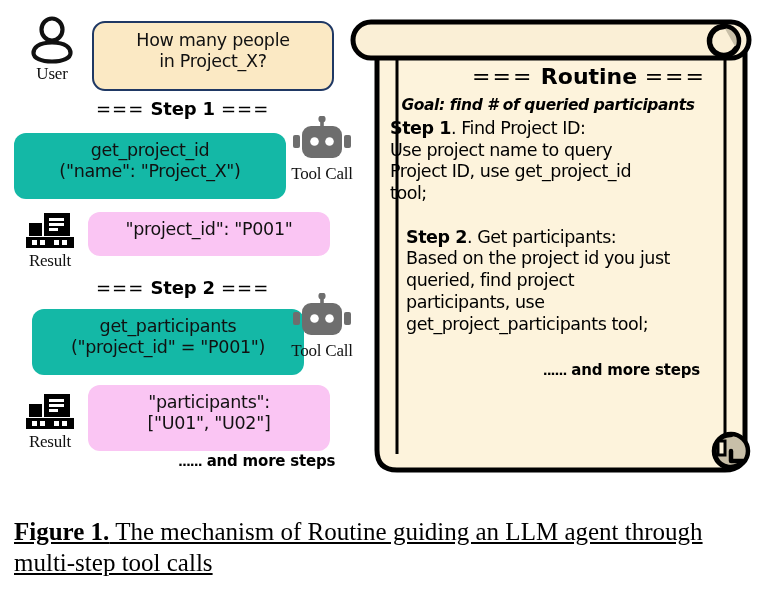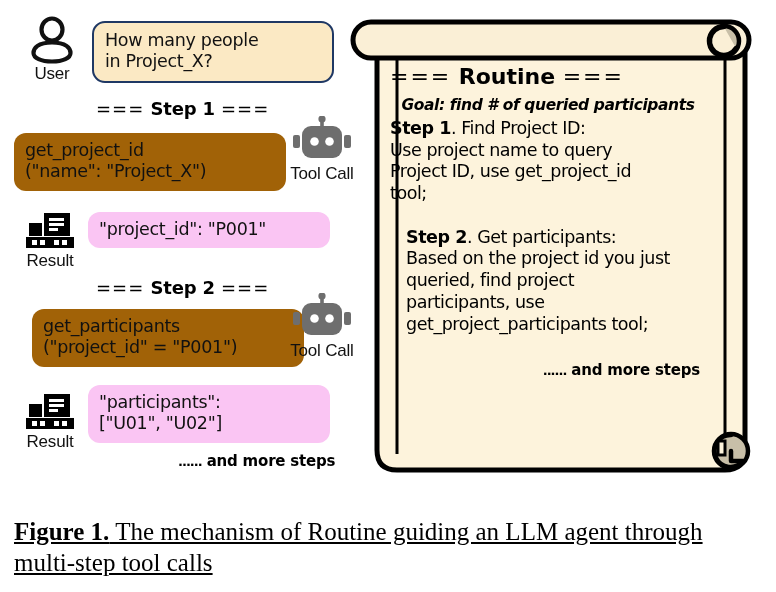--- a/index.html
+++ b/index.html
@@ -31,21 +31,21 @@
     width: 352px;
     height: 480px;
   }
 
   .icon-block {
     position: absolute;
     width: 72px;
     text-align: center;
   }
   .icon-label {
-    font-family: Liberation Sans, sans-serif;
+    font-family: Liberation Serif, serif;
     font-size: 17px;
     color: #111111;
     letter-spacing: -0.2px;
     line-height: 1;
     margin-top: 1px;
     text-align: center;
   }
   .icon-art {
     height: 46px;
     display: flex;
@@ -58,31 +58,32 @@
 
   
   .bubble {
     position: absolute;
     box-sizing: border-box;
     border-radius: 12px;
     font-family: "DejaVu Sans", sans-serif;
     font-size: 17.5px;
     line-height: 1.22;
     color: #111111;
-    padding: 7px 11px 8px 11px;
+    padding: 7px 11px 16px 11px;
     white-space: pre-line;
     letter-spacing: -0.3px;
+    text-align: center;
   }
   .bubble-user {
     background: #fbe9c4;
     border: 2.5px solid #1f3864;
     border-radius: 13px;
   }
   .bubble-tool {
-    background: #a16207;
+    background: #14b8a6;
     border: none;
   }
   .bubble-result {
     background: #fac5f3;
     border: none;
   }
 
   .step-header {
     position: absolute;
     font-family: "DejaVu Sans", sans-serif;
@@ -119,21 +120,21 @@
   }
   .scroll-content {
     position: absolute;
     left: 43px;
     top: 44px;
     width: 316px;
     height: 400px;
     box-sizing: border-box;
   }
   .routine-title {
-    text-align: left;
+    text-align: right;
     font-family: "DejaVu Sans", sans-serif;
     font-size: 22px;
     color: #000;
     letter-spacing: 0.5px;
     margin: 6px 0 0 0;
     white-space: nowrap;
   }
   .routine-title .eq { font-weight: 400; letter-spacing: 2px; }
   .routine-title .word { font-weight: 700; letter-spacing: 0px; }
 

